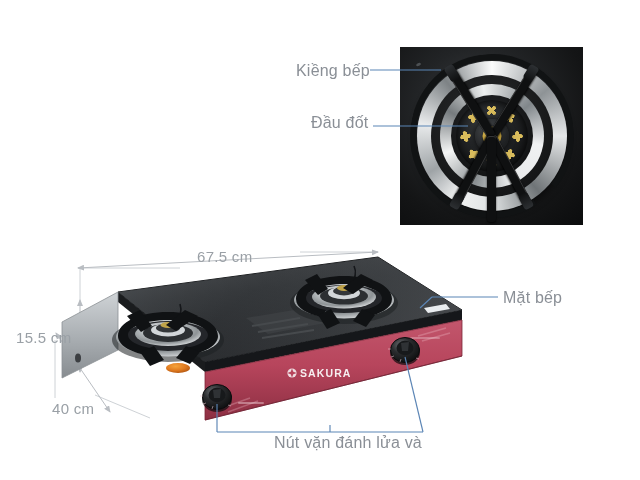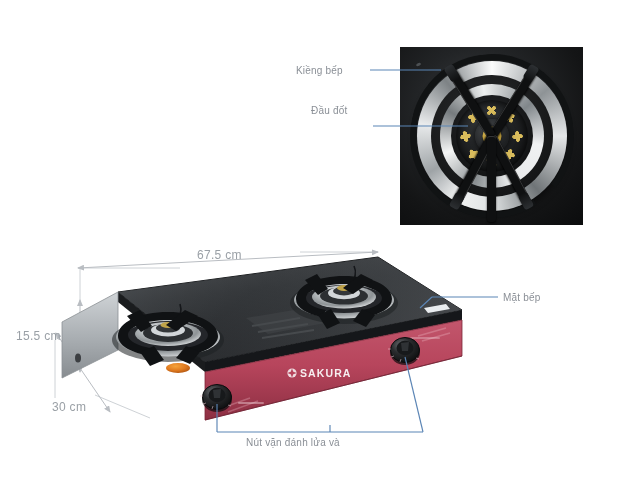--- a/index.html
+++ b/index.html
@@ -12,29 +12,29 @@
     position: relative;
     width: 640px;
     height: 480px;
     background: #ffffff;
     overflow: hidden;
     font-family: "Liberation Sans", sans-serif;
   }
   .annot-label {
     position: absolute;
     color: #8a8f96;
-    font-size: 10px;
+    font-size: 16px;
     line-height: 17px;
     white-space: nowrap;
     letter-spacing: .2px;
   }
   .dim-label {
     position: absolute;
     color: #9aa0a6;
-    font-size: 12px;
+    font-size: 15px;
     white-space: nowrap;
     letter-spacing: .3px;
   }
   svg.overlay {
     position: absolute;
     left: 0; top: 0;
     width: 640px;
     height: 480px;
     pointer-events: none;
   }
@@ -404,25 +404,25 @@
       <line x1="217" y1="404" x2="217" y2="432"></line>
       <line x1="217" y1="432" x2="330" y2="432"></line>
       <line x1="405" y1="357" x2="423" y2="432"></line>
       <line x1="330" y1="432" x2="423" y2="432"></line>
       <line x1="330" y1="425" x2="330" y2="432"></line>
     </g>
   </svg>
 
   <div class="annot-label" style="left:296px; top:62px;">Kiềng bếp</div>
 
-  <div class="annot-label" style="left:311px; top:102px;">Đầu đốt</div>
+  <div class="annot-label" style="left:311px; top:114px;">Đầu đốt</div>
 
   <div class="annot-label" style="left:503px; top:289px;">Mặt bếp</div>
 
-  <div class="annot-label" style="left:246px; top:434px;">Nút vặn đánh lửa và</div>
+  <div class="annot-label" style="left:274px; top:434px;">Nút vặn đánh lửa và</div>
 
   <div class="dim-label" style="left:197px; top:248px;">67.5 cm</div>
 
   <div class="dim-label" style="left:16px; top:329px;text-align:center;">15.5 cm</div>
 
-  <div class="dim-label" style="left:52px; top:400px;">30 cm</div>
+  <div class="dim-label" style="left:52px; top:400px;">40 cm</div>
 
 </div>
 
 </body></html>

